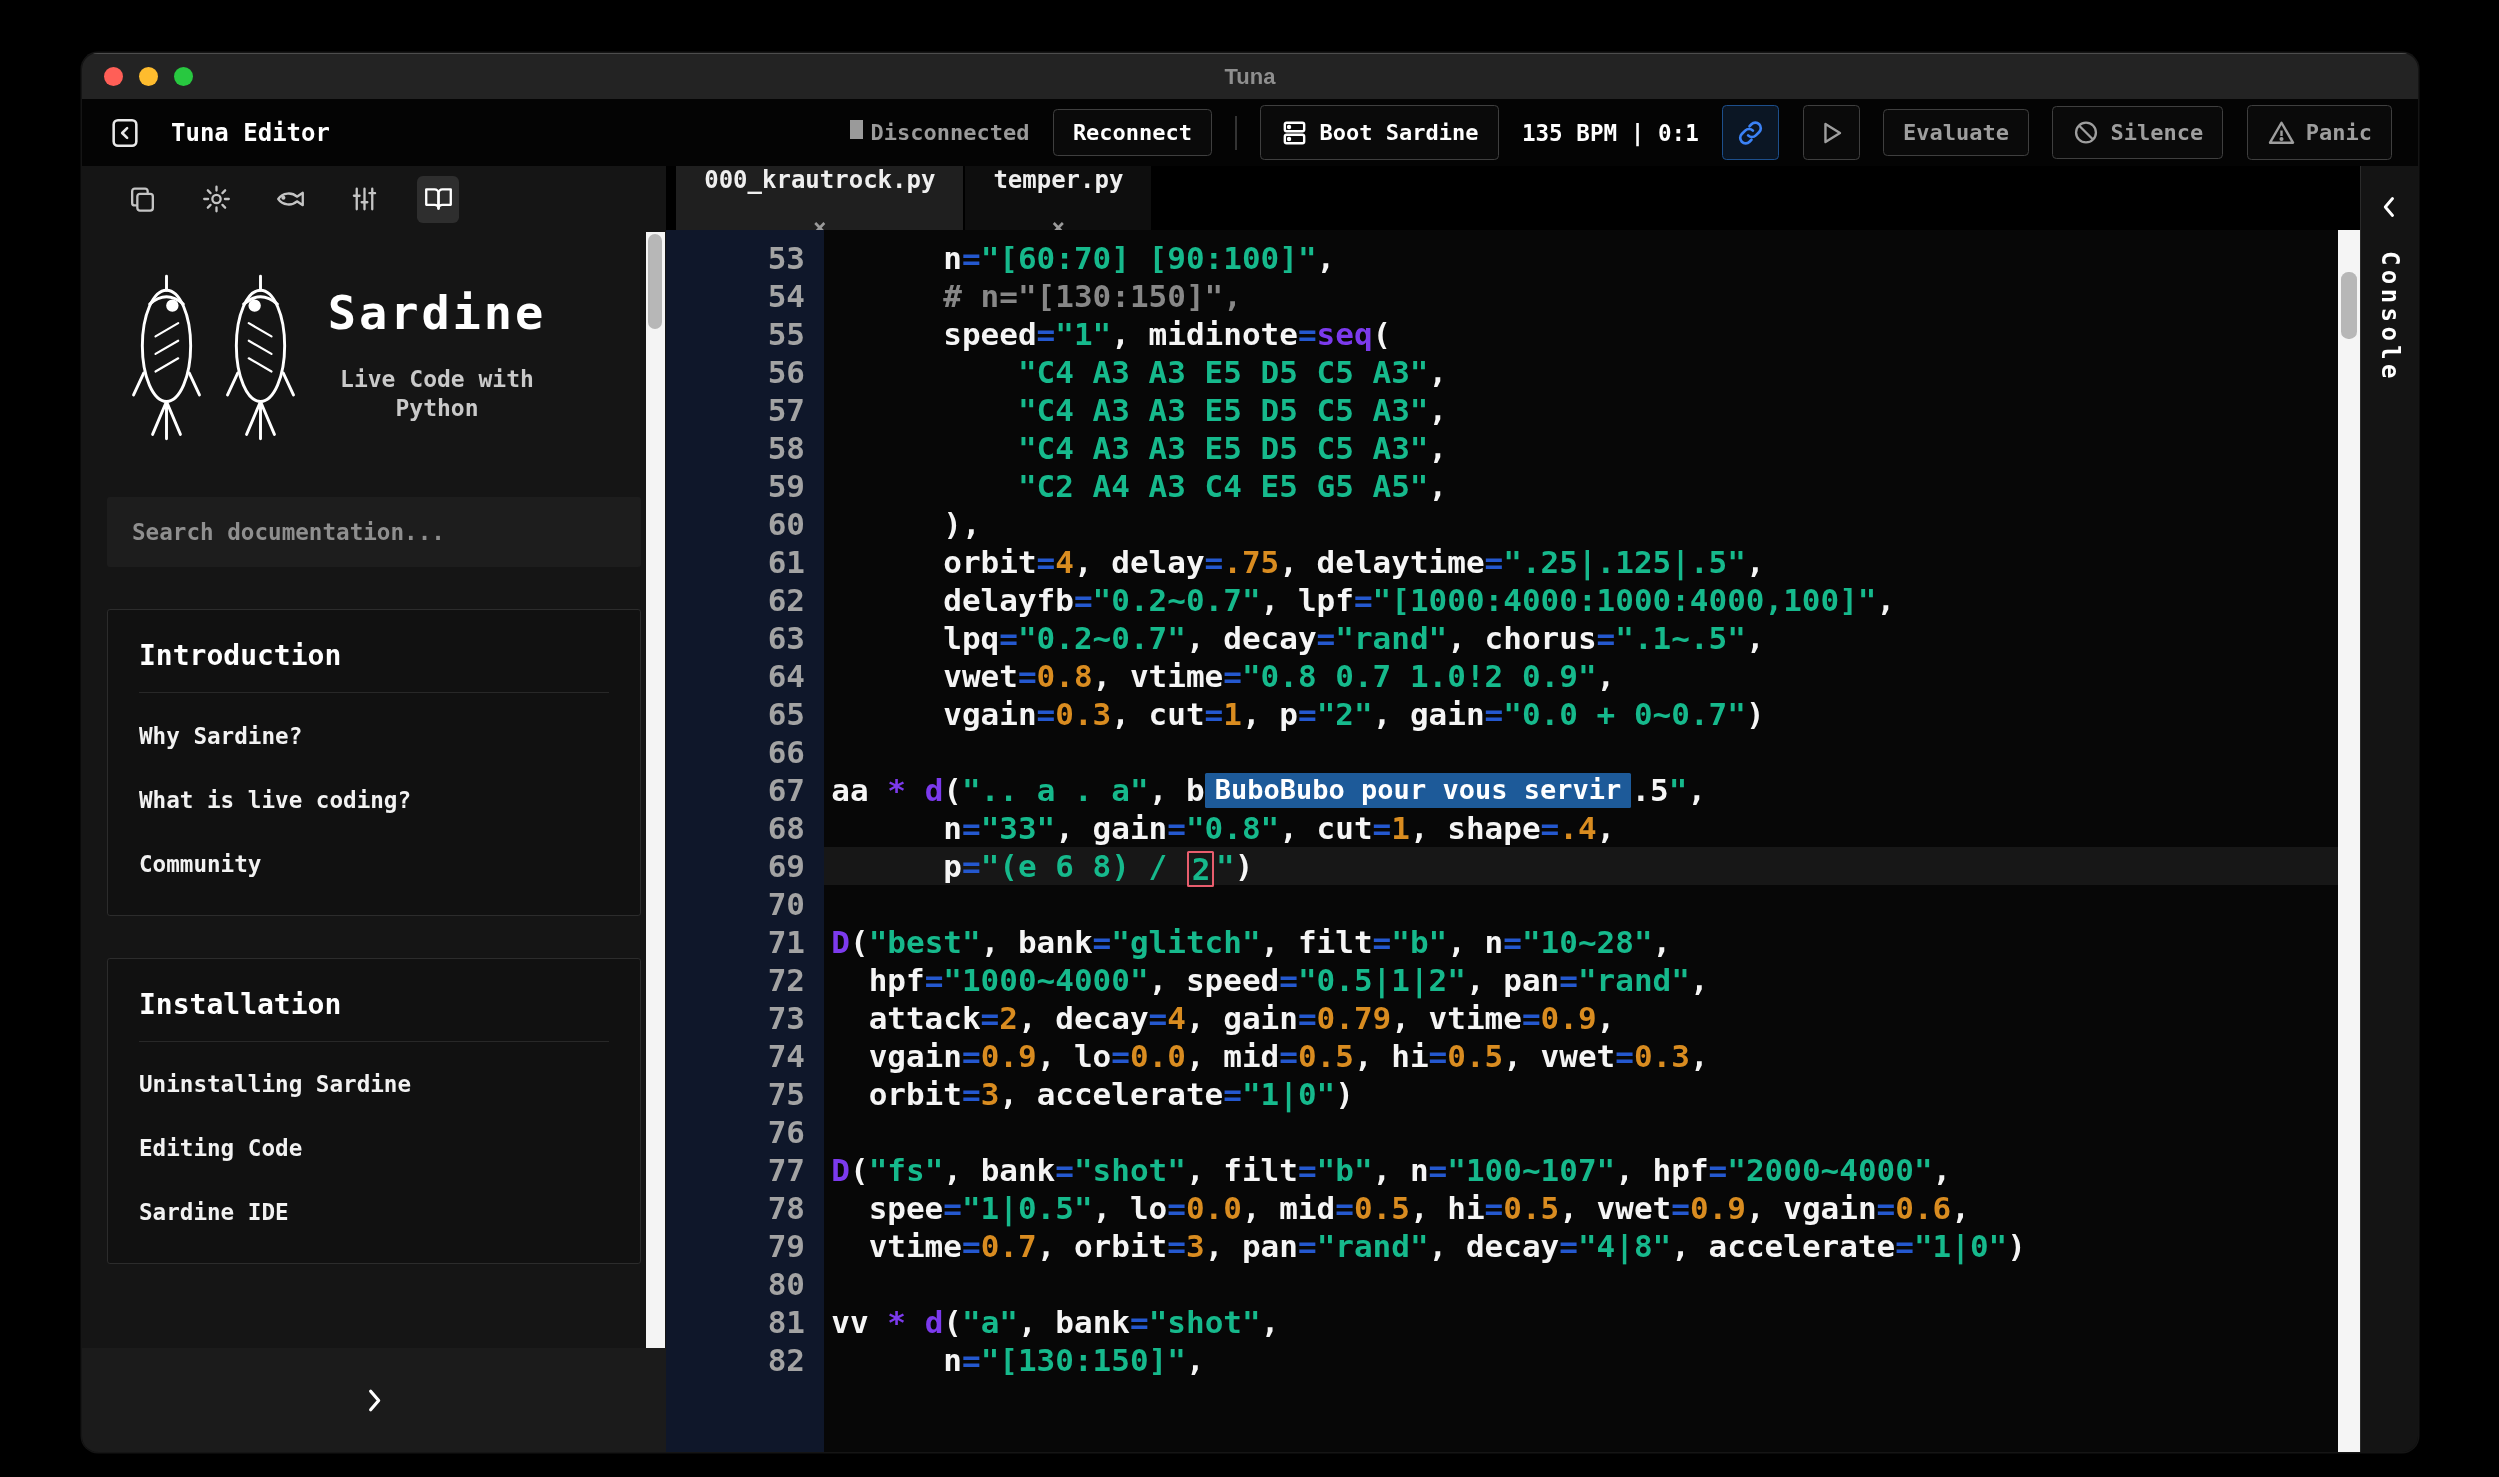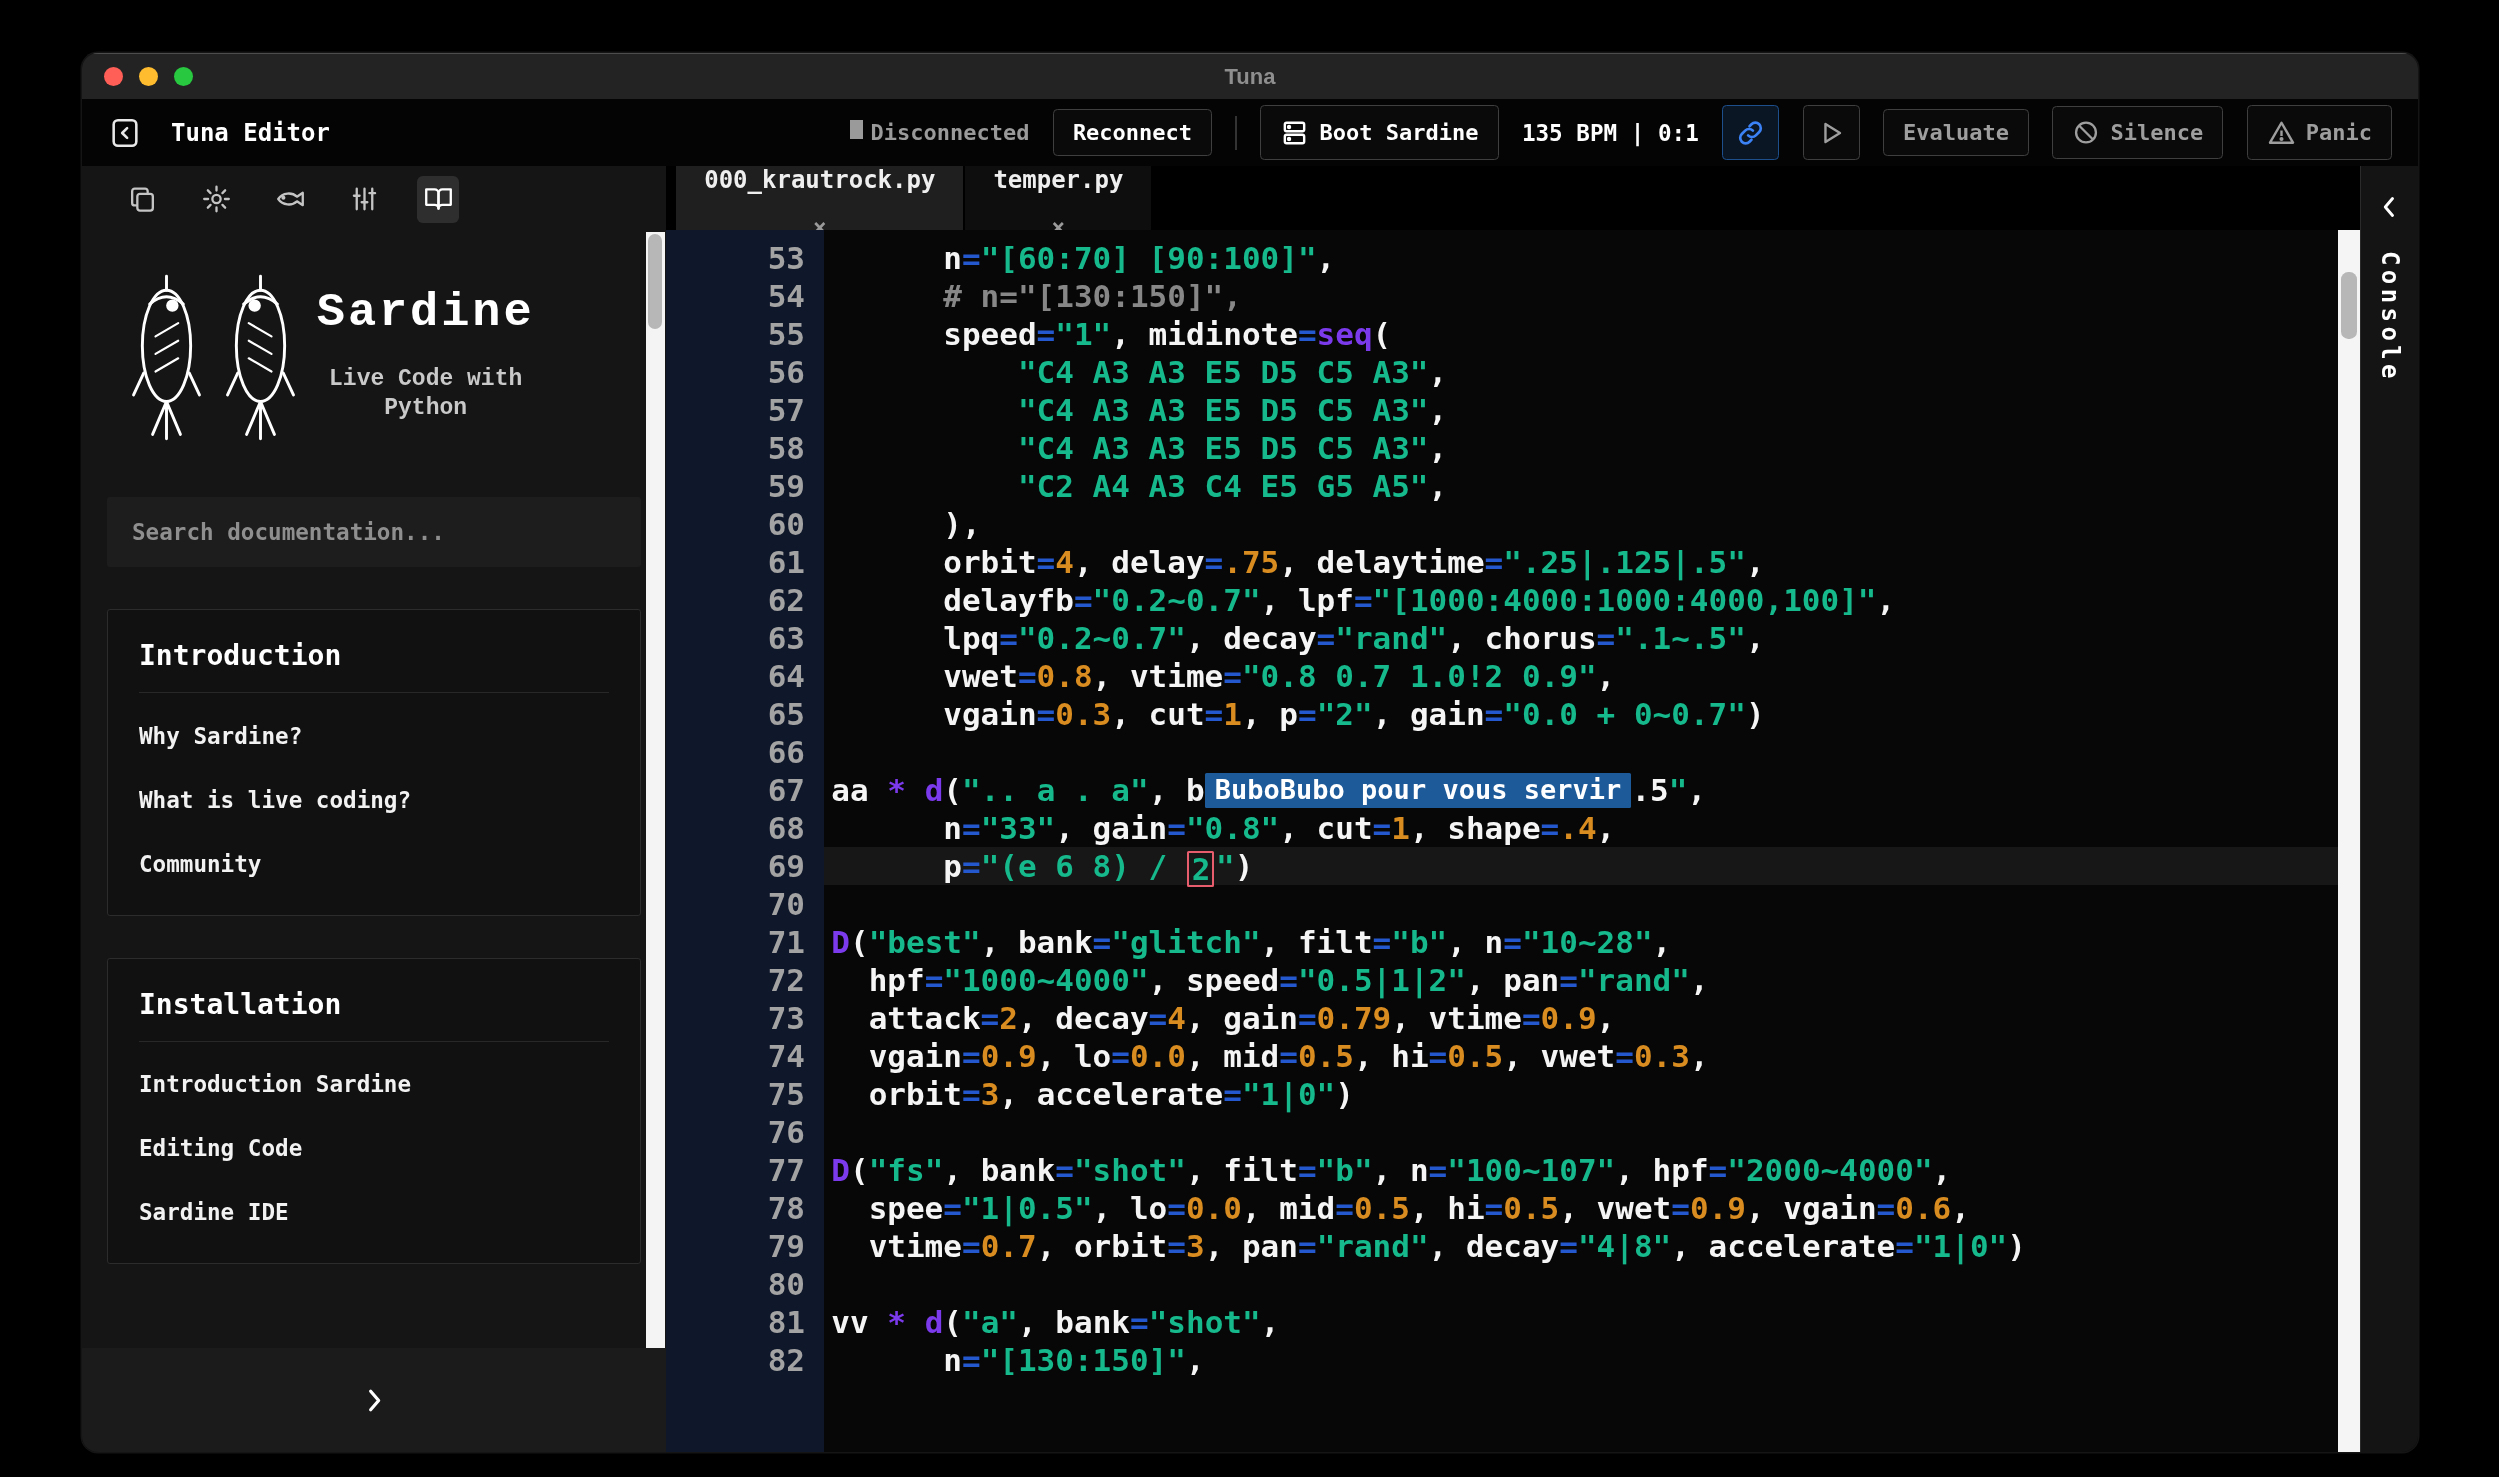--- a/index.html
+++ b/index.html
@@ -30,21 +30,21 @@
   .panel-toggle{background:none;border:none;color:#e8e8e8;cursor:pointer;padding:0;display:flex;}
   
   .wbody{flex:1;display:flex;min-height:0;}
   
   .sidebar{width:584px;flex:none;background:#151515;position:relative;display:flex;flex-direction:column;}
   .side-icons{height:66px;flex:none;display:flex;align-items:center;gap:32px;padding-left:39px;}
   .icon-btn{width:42px;height:47px;display:flex;align-items:center;justify-content:center;border-radius:5.8px;
             color:#c4c4c4;cursor:pointer;background:none;border:none;padding:0;}
   .icon-btn.active{background:#2e2e2e;color:#fff;}
   .side-content{flex:1;overflow:hidden;}
-  .logo-row{display:flex;align-items:flex-start;gap:14px;padding:37px 19px 0 42px;font-family:Liberation Mono, monospace;}
+  .logo-row{display:flex;align-items:flex-start;gap:25px;padding:37px 19px 0 42px;}
   .fishes{display:flex;gap:8.8px;color:#fff;}
   .logo-text{padding-top:17.5px;}
   .logo-title{color:#fff;font-size:47px;font-weight:bold;letter-spacing:2.9px;line-height:51px;margin:0;}
   .logo-sub{color:#c9c9c9;font-size:23px;font-weight:bold;line-height:29px;margin-top:27px;text-align:center;}
   .search{display:block;margin:45px 25px 0;width:534px;height:70px;background:#1d1d1d;border:none;border-radius:2.9px;
           color:#ddd;font-family:"DejaVu Sans Mono",monospace;font-weight:bold;font-size:22.6px;padding:0 25px;box-sizing:border-box;}
   .search::placeholder{color:#8f8f8f;}
   .card{margin:42px 25px 0;border:1.5px solid #2c2c2c;background:#111;border-radius:2.9px;padding:29px 31px 19px;}
   .card-title{font-size:28px;font-weight:bold;color:#fff;margin:0 0 20.4px;}
   .card-hr{border:none;border-top:1.5px solid #282828;margin:0 0 10.2px;}
@@ -237,21 +237,21 @@
               <div class="card">
                 <h2 class="card-title">Introduction</h2>
                 <hr class="card-hr">
                 <div class="card-item">Why Sardine?</div>
                 <div class="card-item">What is live coding?</div>
                 <div class="card-item">Community</div>
               </div>
               <div class="card">
                 <h2 class="card-title">Installation</h2>
                 <hr class="card-hr">
-                <div class="card-item">Introduction Sardine</div>
+                <div class="card-item">Uninstalling Sardine</div>
                 <div class="card-item">Editing Code</div>
                 <div class="card-item">Sardine IDE</div>
               </div>
             </div>
         </div>
 
         <div class="side-footer">
           <svg width="32" height="35" viewBox="0 0 24 24" fill="none" stroke="currentColor" stroke-width="2.4" stroke-linecap="round" stroke-linejoin="round">
             <polyline points="9.5,5 15.5,12 9.5,19"></polyline>
           </svg>

